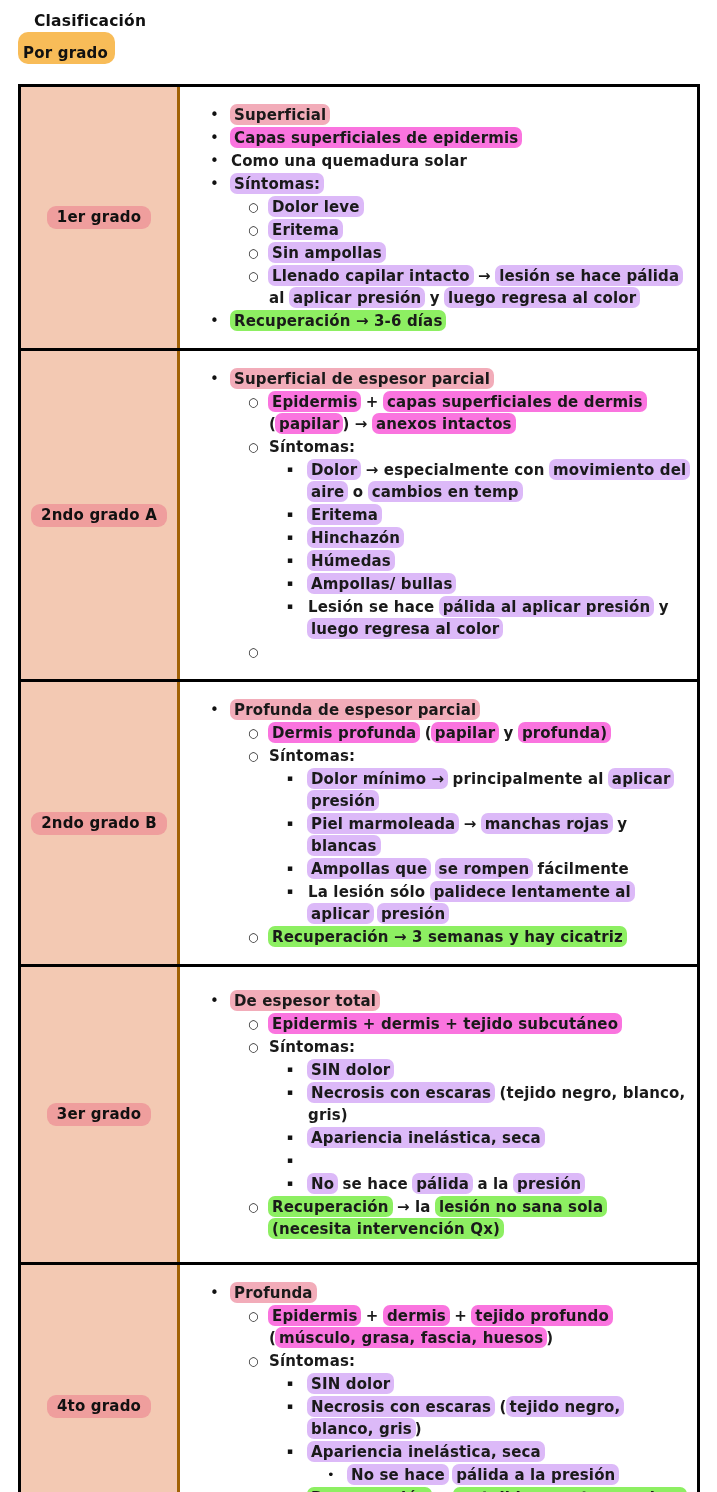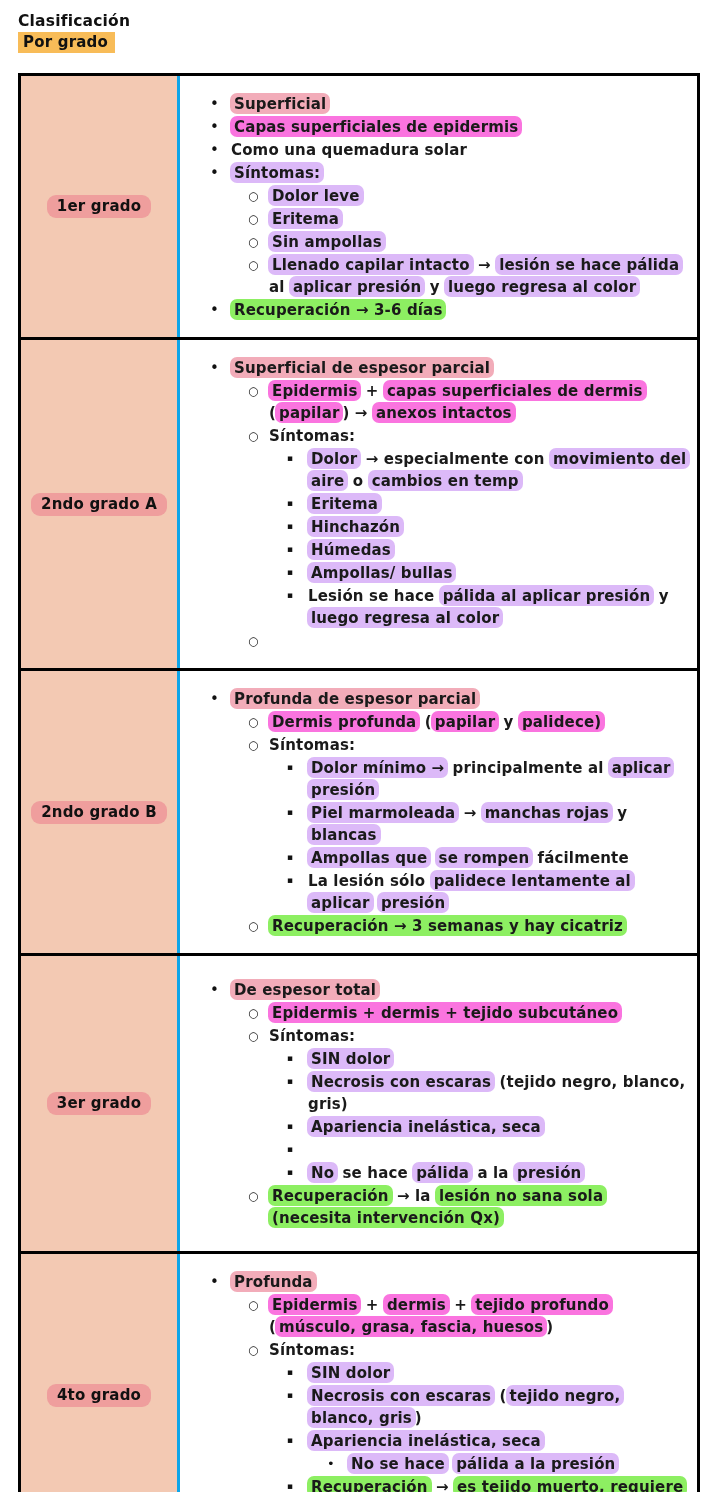--- a/index.html
+++ b/index.html
@@ -5,40 +5,40 @@
   html,body{margin:0;padding:0;background:#ffffff;}
   body{
     width:717px;height:1492px;overflow:hidden;
     font-family:"DejaVu Sans","Liberation Sans",sans-serif;
     color:#1a1a1a;
     -webkit-font-smoothing:antialiased;
   }
   .page{padding:8px 17px 0 18px;}
   .title{
     font-size:15.5px;font-weight:700;letter-spacing:.2px;
-    margin:4px 0 2px 0;color:#111;
+    margin:4px 0 2px 16px;color:#111;
   }
   .subtitle-wrap{margin:2px 0 20px 0;}
   .subtitle{
     display:inline-block;font-size:15px;font-weight:700;color:#111;
     background:var(--hl-orange,#F8BC58);
-    border-radius:0;padding:1px 7px 2px 5px;letter-spacing:.2px;
+    border-radius:10px;padding:12px 7px 2px 5px;letter-spacing:.2px;
   }
   .table{
     border:3px solid #000;width:682px;box-sizing:border-box;
     background:#fff;
   }
   .row{
     display:grid;grid-template-columns:159px 1fr;
     border-bottom:3px solid #000;
   }
   .row:last-child{border-bottom:none;}
   .grade-cell{
     background:var(--cell-bg,#F3C9B3);
-    border-right:3px solid #0ea5e9;
+    border-right:3px solid #a16207;
     display:flex;align-items:center;justify-content:center;
   }
   .grade-label{
     display:inline-block;
     background:var(--hl-label,#EF9E9D);
     border-radius:9px;padding:2px 10px 3px 10px;
     font-weight:700;font-size:15px;color:#111;letter-spacing:.2px;
   }
   .desc-cell{
     display:flex;flex-direction:column;justify-content:center;
@@ -166,21 +166,21 @@
         <div class="grade-cell">
           <span class="grade-label">2ndo grado B</span>
         </div>
         <div class="desc-cell">
           <div class="li lvl1">
             <span class="bullet b1">•</span>
             <span class="txt"><span class="hl hl-pink">Profunda de espesor parcial</span></span>
           </div>
           <div class="li lvl2">
             <span class="bullet b2">○</span>
-            <span class="txt"><span class="hl hl-magenta">Dermis profunda</span><span> (</span><span class="hl hl-magenta">papilar</span><span> y </span><span class="hl hl-magenta">palidece)</span></span>
+            <span class="txt"><span class="hl hl-magenta">Dermis profunda</span><span> (</span><span class="hl hl-magenta">papilar</span><span> y </span><span class="hl hl-magenta">profunda)</span></span>
           </div>
           <div class="li lvl2">
             <span class="bullet b2">○</span>
             <span class="txt"><span>Síntomas:</span></span>
           </div>
           <div class="li lvl3">
             <span class="bullet b3">▪</span>
             <span class="txt"><span class="hl hl-lavender">Dolor mínimo →</span><span> principalmente al </span><span class="hl hl-lavender">aplicar presión</span></span>
           </div>
           <div class="li lvl3">

